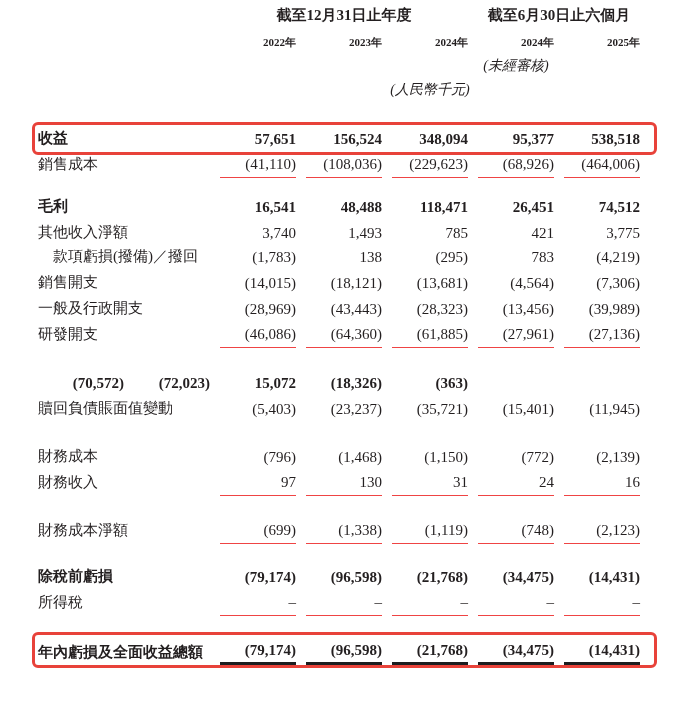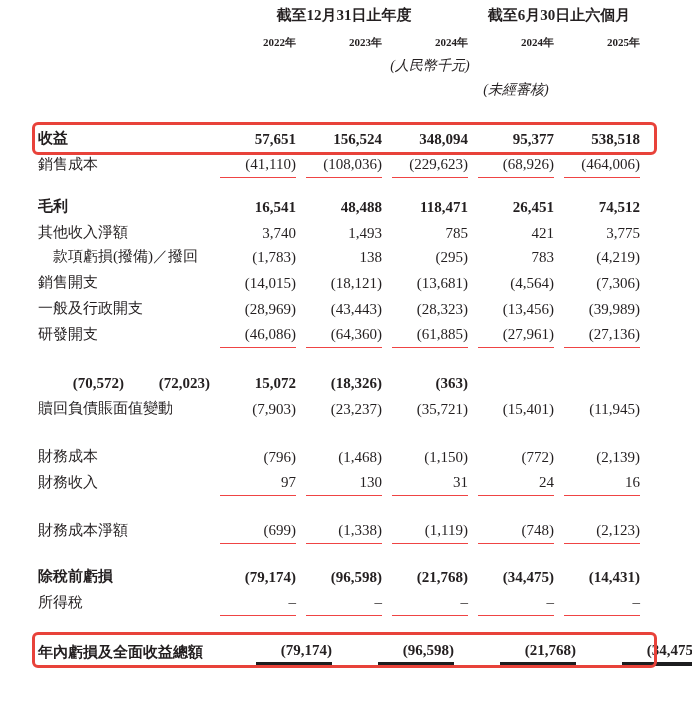--- a/index.html
+++ b/index.html
@@ -34,21 +34,21 @@
 
   
   .row { height: 26px; font-size: 15px; position: relative; align-items: flex-end; padding-bottom: 0; }
   .row .label, .row .cell { padding-bottom: 4px; }
   .row.bold { font-weight: bold; }
   .label { white-space: nowrap; overflow: visible; }
   .label.indent { padding-left: 15px; box-sizing: border-box; }
   .row.wraphead { height: 24px; }
 
   .row.ul-thin .cell  { border-bottom: 1px solid #ef4444; }
-  .row.ul-thick { height: 28px; gap: 36px; }
+  .row.ul-thick { height: 28px; }
   .row.ul-thick .cell { border-bottom: 4px solid #1d1d1f; padding-bottom: 3px; }
 
   .row.highlight::before {
     content: "";
     position: absolute;
     left: 32px; right: 35px;
     top: -4px; bottom: -3px;
     border: 3px solid #e8423a;
     border-radius: 6px;
     pointer-events: none;
@@ -70,29 +70,29 @@
 
   <div class="hrow hrow-years">
     <div class="label-spacer"></div>
     <div class="cell">2022年</div>
     <div class="cell">2023年</div>
     <div class="cell">2024年</div>
     <div class="cell">2024年</div>
     <div class="cell">2025年</div>
   </div>
 
-  <div class="hrow hrow-note">
-    <div class="label-spacer"></div>
-    <div class="note-center">(人民幣千元)</div>
-  </div>
-
   <div class="hrow hrow-note2">
     <div class="label-spacer"></div>
     <div class="g3-spacer"></div>
     <div class="note-c4">(未經審核)</div>
+  </div>
+
+  <div class="hrow hrow-note">
+    <div class="label-spacer"></div>
+    <div class="note-center">(人民幣千元)</div>
   </div>
 
   <div class="gap-top"></div>
 
   <div id="rows">
       <div class="row bold highlight">
     <div class="label">收益</div>
     <div class="cell">57,651</div>
     <div class="cell">156,524</div>
     <div class="cell">348,094</div>
@@ -159,21 +159,21 @@
       <div class="spacer" style="height: 22px;"></div>
       <div class="row bold">
     <div class="cell">(70,572)</div>
     <div class="cell">(72,023)</div>
     <div class="cell">15,072</div>
     <div class="cell">(18,326)</div>
     <div class="cell">(363)</div>
   </div>
       <div class="row">
     <div class="label">贖回負債賬面值變動</div>
-    <div class="cell">(7,903)</div>
+    <div class="cell">(5,403)</div>
     <div class="cell">(23,237)</div>
     <div class="cell">(35,721)</div>
     <div class="cell">(15,401)</div>
     <div class="cell">(11,945)</div>
   </div>
       <div class="spacer" style="height: 22px;"></div>
       <div class="row">
     <div class="label">財務成本</div>
     <div class="cell">(796)</div>
     <div class="cell">(1,468)</div>

